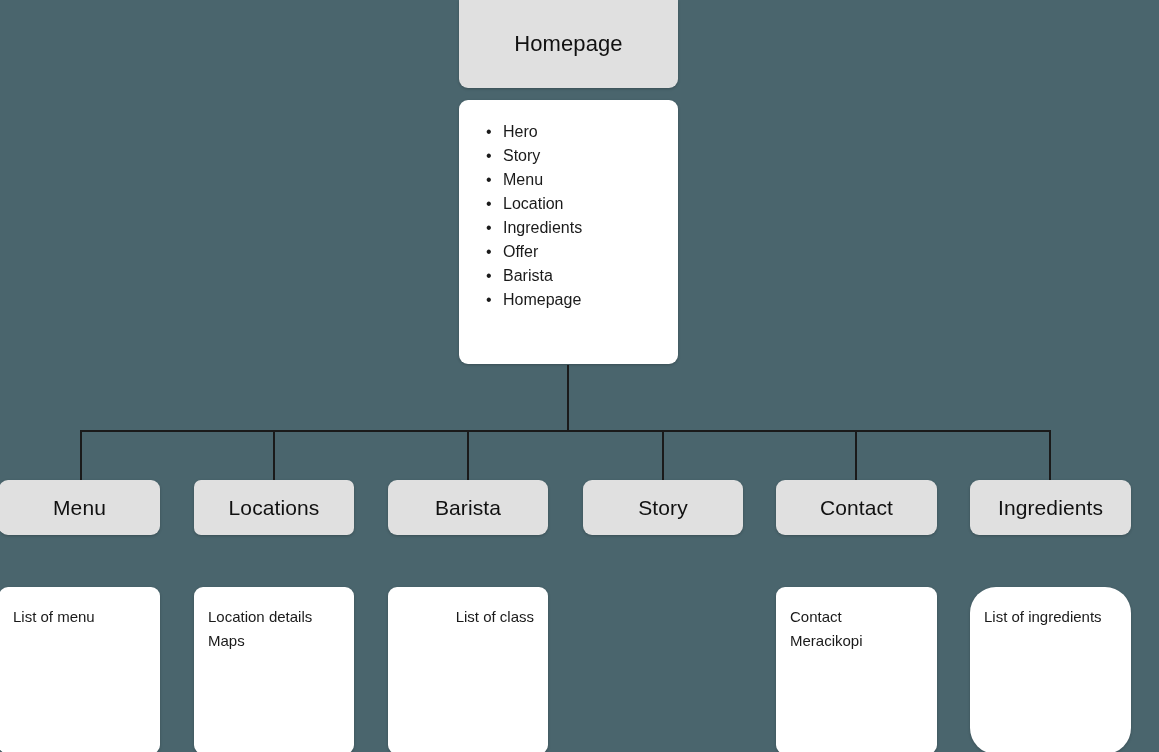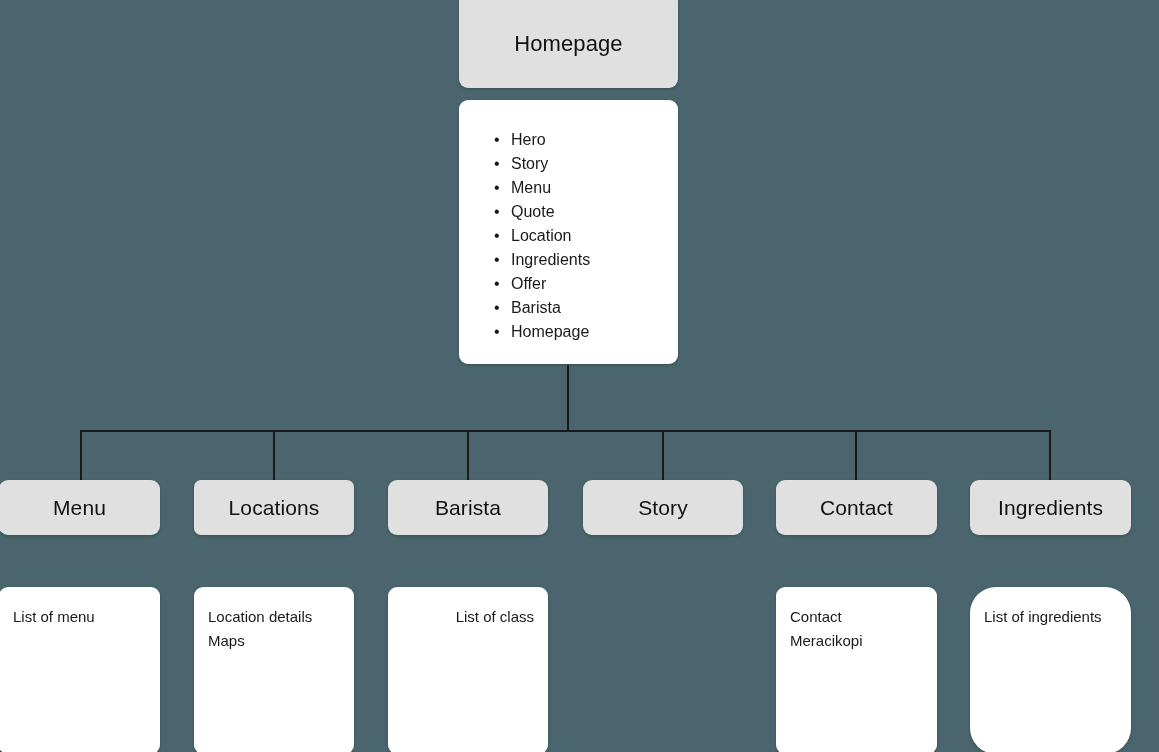--- a/index.html
+++ b/index.html
@@ -83,21 +83,21 @@
 
   #homepage-body {
     left: 459px;
     top: 100px;
     width: 219px;
     height: 264px;
     padding: 20px 0 0 0;
   }
   #homepage-sections {
     list-style: none;
-    margin: 8px;
+    margin: 0;
     padding: 0;
   }
   #homepage-sections li {
     position: relative;
     font-size: 16px;
     color: #1a1a1a;
     line-height: 24px;
     padding-left: 44px;
   }
   #homepage-sections li::before {
@@ -135,21 +135,20 @@
 
   <div class="card-head" id="homepage-head">
     <span class="title">Homepage</span>
   </div>
 
   <div class="card-body" id="homepage-body">
     <ul id="homepage-sections">
       <li>Hero</li>
       <li>Story</li>
       <li>Menu</li>
-      <li>Quote</li>
       <li>Location</li>
       <li>Ingredients</li>
       <li>Offer</li>
       <li>Barista</li>
       <li>Homepage</li>
     </ul>
   </div>
 
   <div class="line vline" id="trunk-vertical"></div>
   <div class="line hline" id="bus-horizontal"></div>

